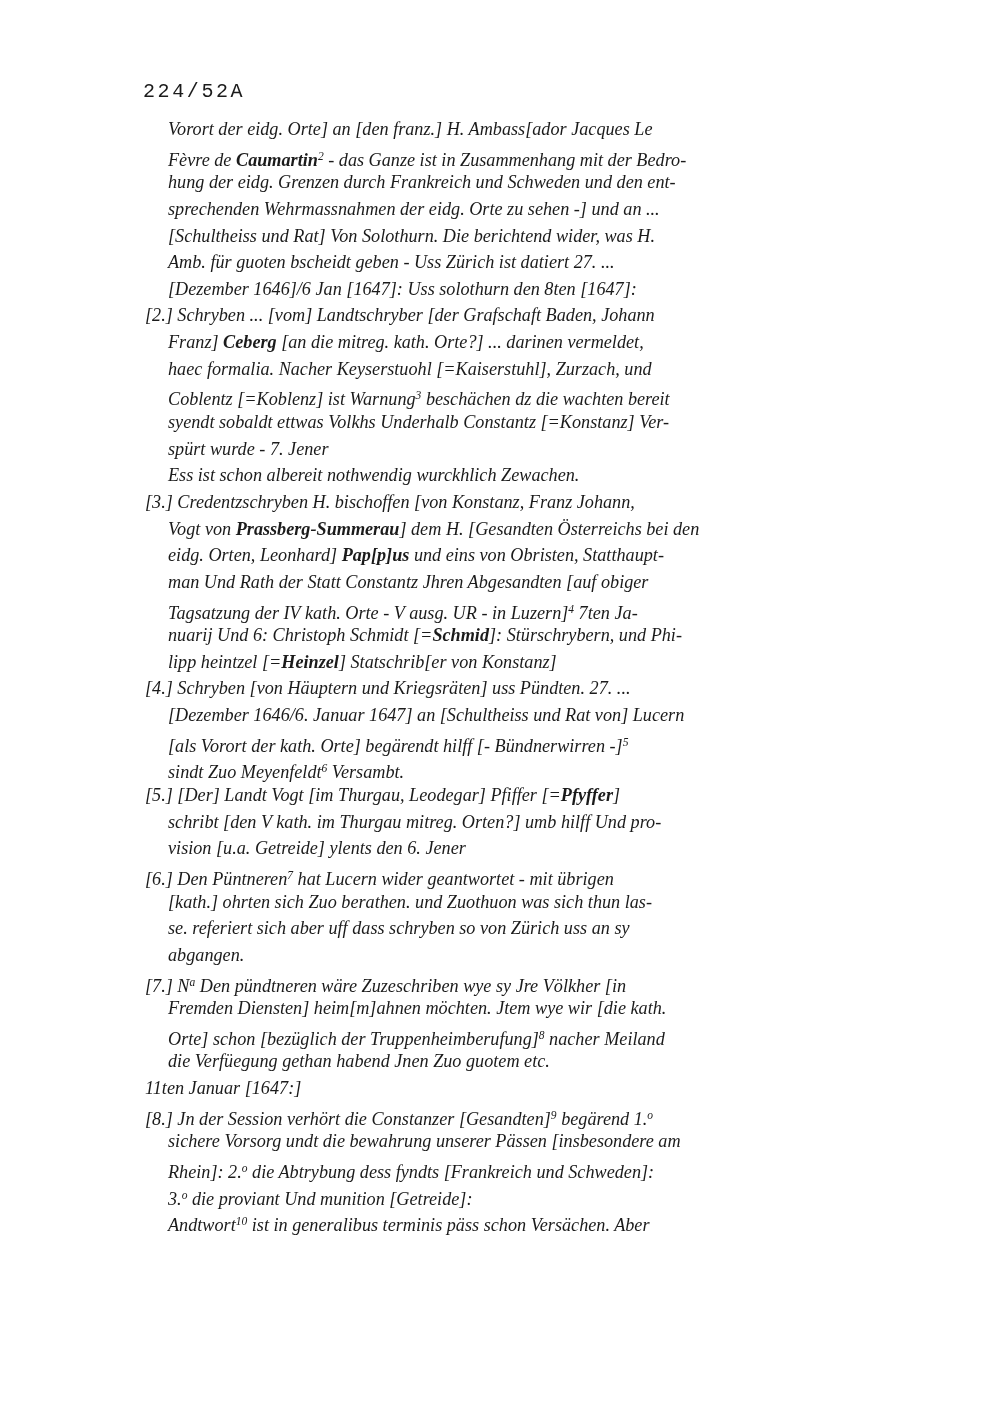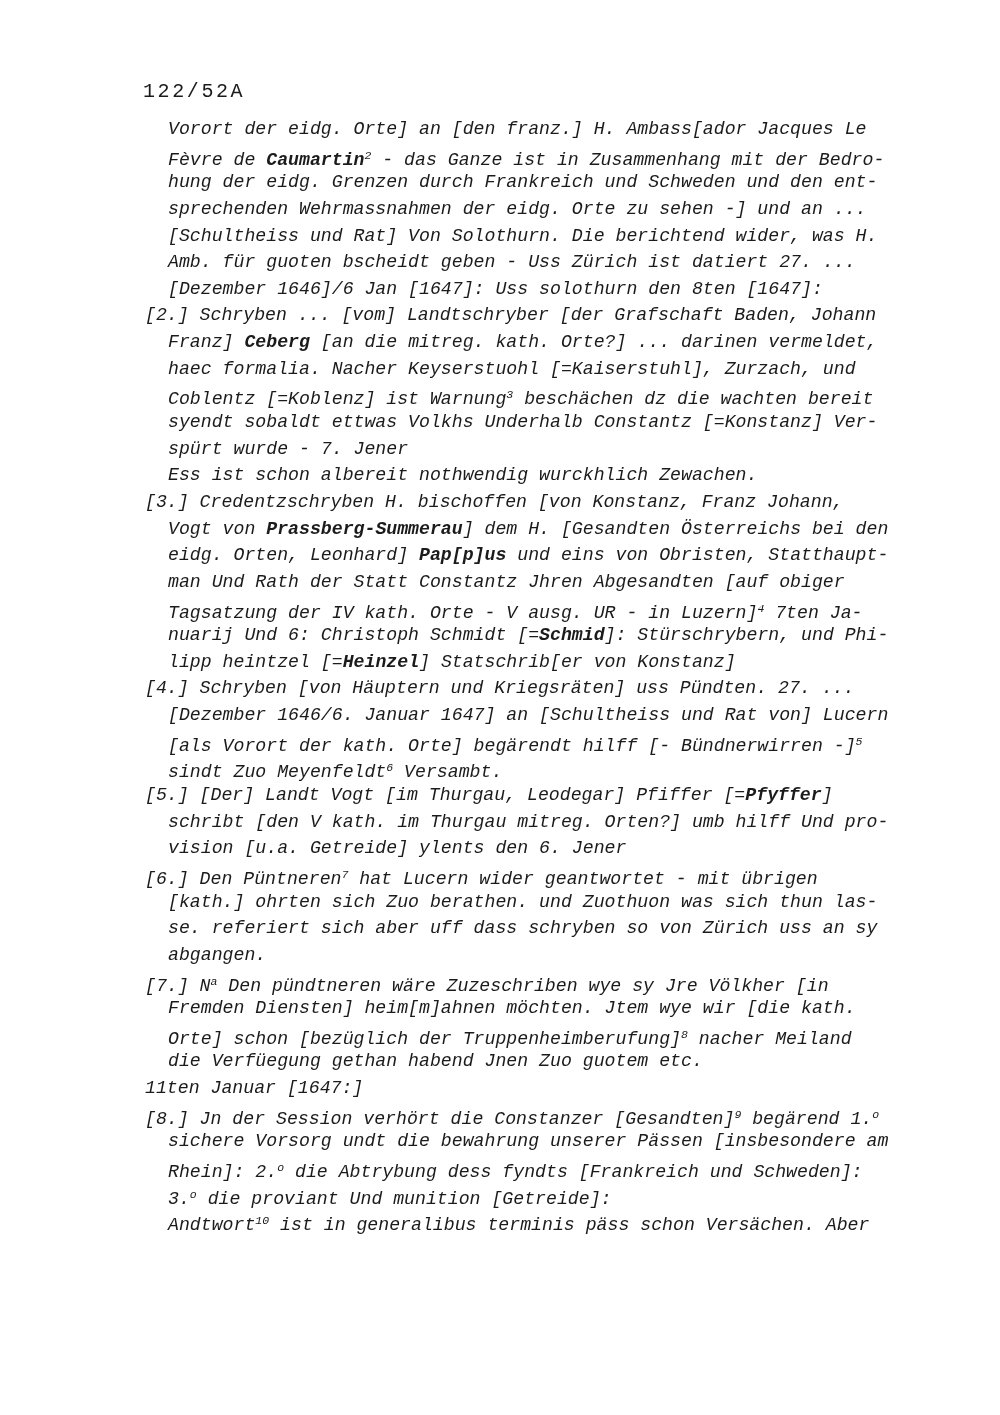--- a/index.html
+++ b/index.html
@@ -22,21 +22,21 @@
     font-size: 20px;
     letter-spacing: 2.6px;
     font-style: normal;
     font-weight: 500;
   }
   .doc-body {
     position: absolute;
     left: 145px;
     top: 116px;
     width: 800px;
-    font-family: Liberation Mono, monospace;
+    font-family: Liberation Serif, serif;
     font-size: 18.2px;
     font-style: italic;
     line-height: 26.65px;
     white-space: pre;
   }
   .line {
     height: 26.65px;
   }
   .line.cont {
     padding-left: 23px;
@@ -45,15 +45,15 @@
     font-weight: bold;
   }
   .sup {
     font-size: 11.5px;
     vertical-align: 6px;
   }
 </style>
 </head>
 <body style="background: rgb(255, 255, 255); color: rgb(27, 27, 27);">
 
-<div class="page-number">122/52A</div>
+<div class="page-number">224/52A</div>
 
 <div class="doc-body"><div class="line cont"><span>Vorort der eidg. Orte] an [den franz.] H. Ambass[ador Jacques Le</span></div><div class="line cont"><span>Fèvre de </span><span class="b">Caumartin</span><span class="sup">2</span><span> - das Ganze ist in Zusammenhang mit der Bedro-</span></div><div class="line cont"><span>hung der eidg. Grenzen durch Frankreich und Schweden und den ent-</span></div><div class="line cont"><span>sprechenden Wehrmassnahmen der eidg. Orte zu sehen -] und an ...</span></div><div class="line cont"><span>[Schultheiss und Rat] Von Solothurn. Die berichtend wider, was H.</span></div><div class="line cont"><span>Amb. für guoten bscheidt geben - Uss Zürich ist datiert 27. ...</span></div><div class="line cont"><span>[Dezember 1646]/6 Jan [1647]: Uss solothurn den 8ten [1647]:</span></div><div class="line entry"><span>[2.] Schryben ... [vom] Landtschryber [der Grafschaft Baden, Johann</span></div><div class="line cont"><span>Franz] </span><span class="b">Ceberg</span><span> [an die mitreg. kath. Orte?] ... darinen vermeldet,</span></div><div class="line cont"><span>haec formalia. Nacher Keyserstuohl [=Kaiserstuhl], Zurzach, und</span></div><div class="line cont"><span>Coblentz [=Koblenz] ist Warnung</span><span class="sup">3</span><span> beschächen dz die wachten bereit</span></div><div class="line cont"><span>syendt sobaldt ettwas Volkhs Underhalb Constantz [=Konstanz] Ver-</span></div><div class="line cont"><span>spürt wurde - 7. Jener</span></div><div class="line cont"><span>Ess ist schon albereit nothwendig wurckhlich Zewachen.</span></div><div class="line entry"><span>[3.] Credentzschryben H. bischoffen [von Konstanz, Franz Johann,</span></div><div class="line cont"><span>Vogt von </span><span class="b">Prassberg-Summerau</span><span>] dem H. [Gesandten Österreichs bei den</span></div><div class="line cont"><span>eidg. Orten, Leonhard] </span><span class="b">Pap[p]us</span><span> und eins von Obristen, Statthaupt-</span></div><div class="line cont"><span>man Und Rath der Statt Constantz Jhren Abgesandten [auf obiger</span></div><div class="line cont"><span>Tagsatzung der IV kath. Orte - V ausg. UR - in Luzern]</span><span class="sup">4</span><span> 7ten Ja-</span></div><div class="line cont"><span>nuarij Und 6: Christoph Schmidt [=</span><span class="b">Schmid</span><span>]: Stürschrybern, und Phi-</span></div><div class="line cont"><span>lipp heintzel [=</span><span class="b">Heinzel</span><span>] Statschrib[er von Konstanz]</span></div><div class="line entry"><span>[4.] Schryben [von Häuptern und Kriegsräten] uss Pündten. 27. ...</span></div><div class="line cont"><span>[Dezember 1646/6. Januar 1647] an [Schultheiss und Rat von] Lucern</span></div><div class="line cont"><span>[als Vorort der kath. Orte] begärendt hilff [- Bündnerwirren -]</span><span class="sup">5</span></div><div class="line cont"><span>sindt Zuo Meyenfeldt</span><span class="sup">6</span><span> Versambt.</span></div><div class="line entry"><span>[5.] [Der] Landt Vogt [im Thurgau, Leodegar] Pfiffer [=</span><span class="b">Pfyffer</span><span>]</span></div><div class="line cont"><span>schribt [den V kath. im Thurgau mitreg. Orten?] umb hilff Und pro-</span></div><div class="line cont"><span>vision [u.a. Getreide] ylents den 6. Jener</span></div><div class="line entry"><span>[6.] Den Püntneren</span><span class="sup">7</span><span> hat Lucern wider geantwortet - mit übrigen</span></div><div class="line cont"><span>[kath.] ohrten sich Zuo berathen. und Zuothuon was sich thun las-</span></div><div class="line cont"><span>se. referiert sich aber uff dass schryben so von Zürich uss an sy</span></div><div class="line cont"><span>abgangen.</span></div><div class="line entry"><span>[7.] N</span><span class="sup">a</span><span> Den pündtneren wäre Zuzeschriben wye sy Jre Völkher [in</span></div><div class="line cont"><span>Fremden Diensten] heim[m]ahnen möchten. Jtem wye wir [die kath.</span></div><div class="line cont"><span>Orte] schon [bezüglich der Truppenheimberufung]</span><span class="sup">8</span><span> nacher Meiland</span></div><div class="line cont"><span>die Verfüegung gethan habend Jnen Zuo guotem etc.</span></div><div class="line entry"><span>11ten Januar [1647:]</span></div><div class="line entry"><span>[8.] Jn der Session verhört die Constanzer [Gesandten]</span><span class="sup">9</span><span> begärend 1.</span><span class="sup">o</span></div><div class="line cont"><span>sichere Vorsorg undt die bewahrung unserer Pässen [insbesondere am</span></div><div class="line cont"><span>Rhein]: 2.</span><span class="sup">o</span><span> die Abtrybung dess fyndts [Frankreich und Schweden]:</span></div><div class="line cont"><span>3.</span><span class="sup">o</span><span> die proviant Und munition [Getreide]:</span></div><div class="line cont"><span>Andtwort</span><span class="sup">10</span><span> ist in generalibus terminis päss schon Versächen. Aber</span></div></div>
 
 </body></html>

